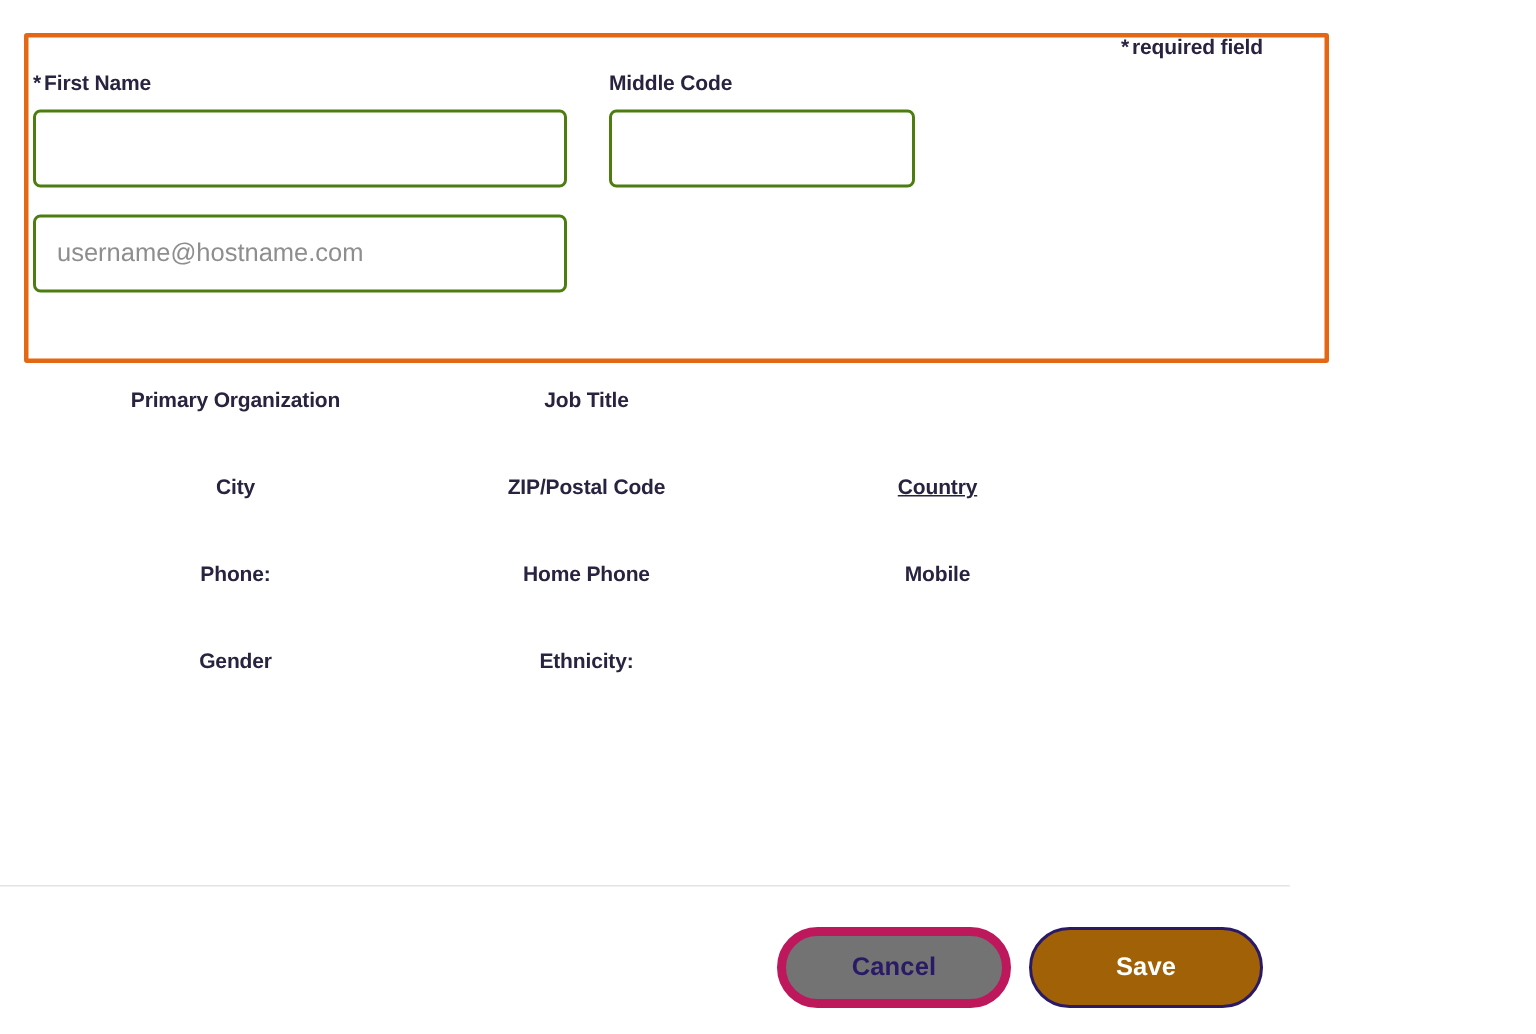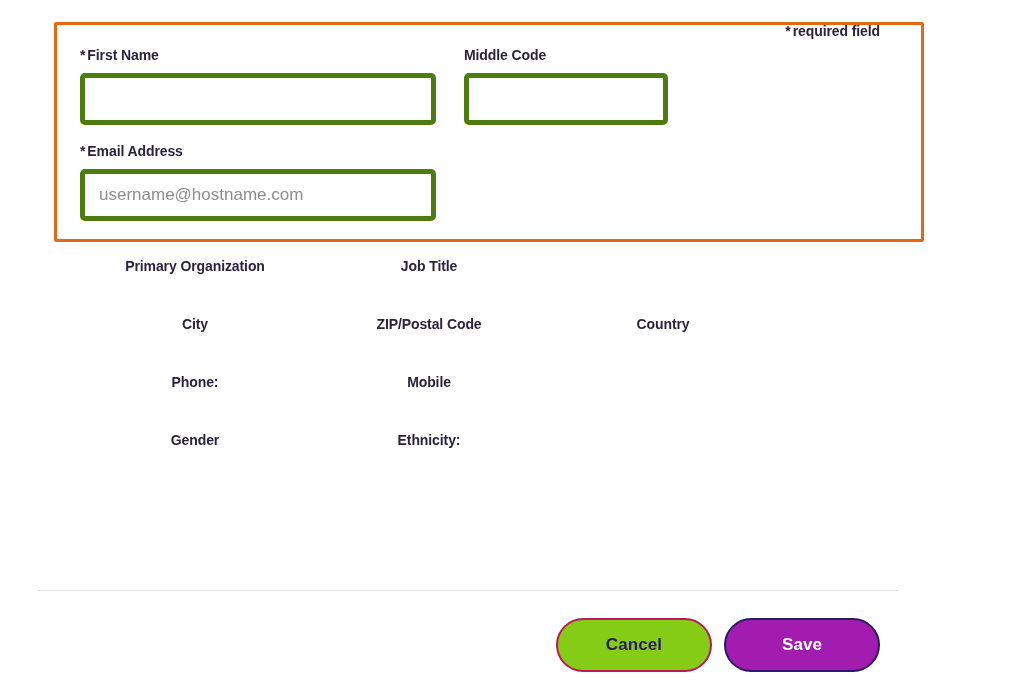--- a/index.html
+++ b/index.html
@@ -10,21 +10,20 @@
     height: 689px;
     font-family: -apple-system, BlinkMacSystemFont, "Segoe UI", Arial, sans-serif;
     background: #fff;
     color: #2a2340;
   }
   .page {
     position: relative;
     width: 860px;
     height: 689px;
     padding: 0 16px 0 16px;
-    margin-left: 38px;
   }
   .required-note {
     position: absolute;
     top: 23px;
     right: 18px;
     font-size: 14px;
     font-weight: 700;
     letter-spacing: -0.1px;
     color: #2a2340;
   }
@@ -33,41 +32,41 @@
     margin-right: 2px;
   }
   .highlight-box {
     position: absolute;
     left: 16px;
     top: 22px;
     width: 870px;
     height: 220px;
     border: 3px solid #e46713;
     border-radius: 2px;
-    padding: 22px 20px 18px 23px;
+    padding: 22px 20px 18px 3px;
   }
   .row {
     display: flex;
     gap: 28px;
     margin-bottom: 18px;
   }
   .field {
     display: flex;
     flex-direction: column;
   }
   .field label {
     font-size: 14px;
     font-weight: 700;
     color: #2a2340;
     margin-bottom: 10px;
     letter-spacing: -0.1px;
   }
   .field input {
     height: 52px;
-    border: 5px solid #4d7c0f;
+    border: 2px solid #4d7c0f;
     border-radius: 5px;
     font-size: 17px;
     padding: 0 14px;
     color: #333;
     outline: none;
     background: #fff;
   }
   .field input::placeholder {
     color: #8e8e8e;
     opacity: 1;
@@ -94,21 +93,21 @@
   }
   .lrow .litem {
     font-size: 14px;
     font-weight: 700;
     letter-spacing: -0.1px;
     color: #2a2340;
   }
   .c1 { width: 234px; }
   .c2 { width: 234px; }
   .c3 { width: 234px; }
-  .c4 { width: 234px; }
+  .c4 { width: 234px; text-decoration: underline; }
 
   .divider {
     position: absolute;
     left: 0;
     right: 0;
     top: 590px;
     height: 1px;
     background: #e4e4e4;
   }
 
@@ -126,26 +125,26 @@
     font-size: 17px;
     font-weight: 700;
     letter-spacing: 0.1px;
     display: flex;
     align-items: center;
     justify-content: center;
     cursor: pointer;
     user-select: none;
   }
   .btn-cancel {
-    background: #84cc16;
-    border: 2px solid #be185d;
+    background: #737373;
+    border: 6px solid #be185d;
     color: #2a1a66;
   }
   .btn-save {
-    background: #a21caf;
+    background: #a16207;
     border: 2px solid #2a1a66;
     color: #fff;
   }
 </style>
 </head>
 <body>
 
 <div class="page">
 
   <div class="required-note">
@@ -166,23 +165,20 @@
       <div class="field w-middle">
         <label>Middle Code</label>
         <input type="text" value="" style="">
       </div>
 
 
     </div>
 
     <div class="row">
       <div class="field w-email">
-        <label>
-          <span class="asterisk">*</span><span>Email Address</span>
-        </label>
         <input type="text" placeholder="username@hostname.com" style="">
       </div>
     </div>
 
   </div>
 
   <div class="lower-grid">
 
     <div class="lrow">
       <div class="litem c1">Primary Organization</div>
@@ -191,20 +187,21 @@
 
 
     <div class="lrow">
       <div class="litem c1">City</div>
       <div class="litem c3">ZIP/Postal Code</div>
       <div class="litem c4">Country</div>
     </div>
 
     <div class="lrow">
       <div class="litem c1">Phone:</div>
+      <div class="litem c2">Home Phone</div>
       <div class="litem c3">Mobile</div>
     </div>
 
     <div class="lrow">
       <div class="litem c1">Gender</div>
       <div class="litem c2">Ethnicity:</div>
     </div>
 
   </div>
 

